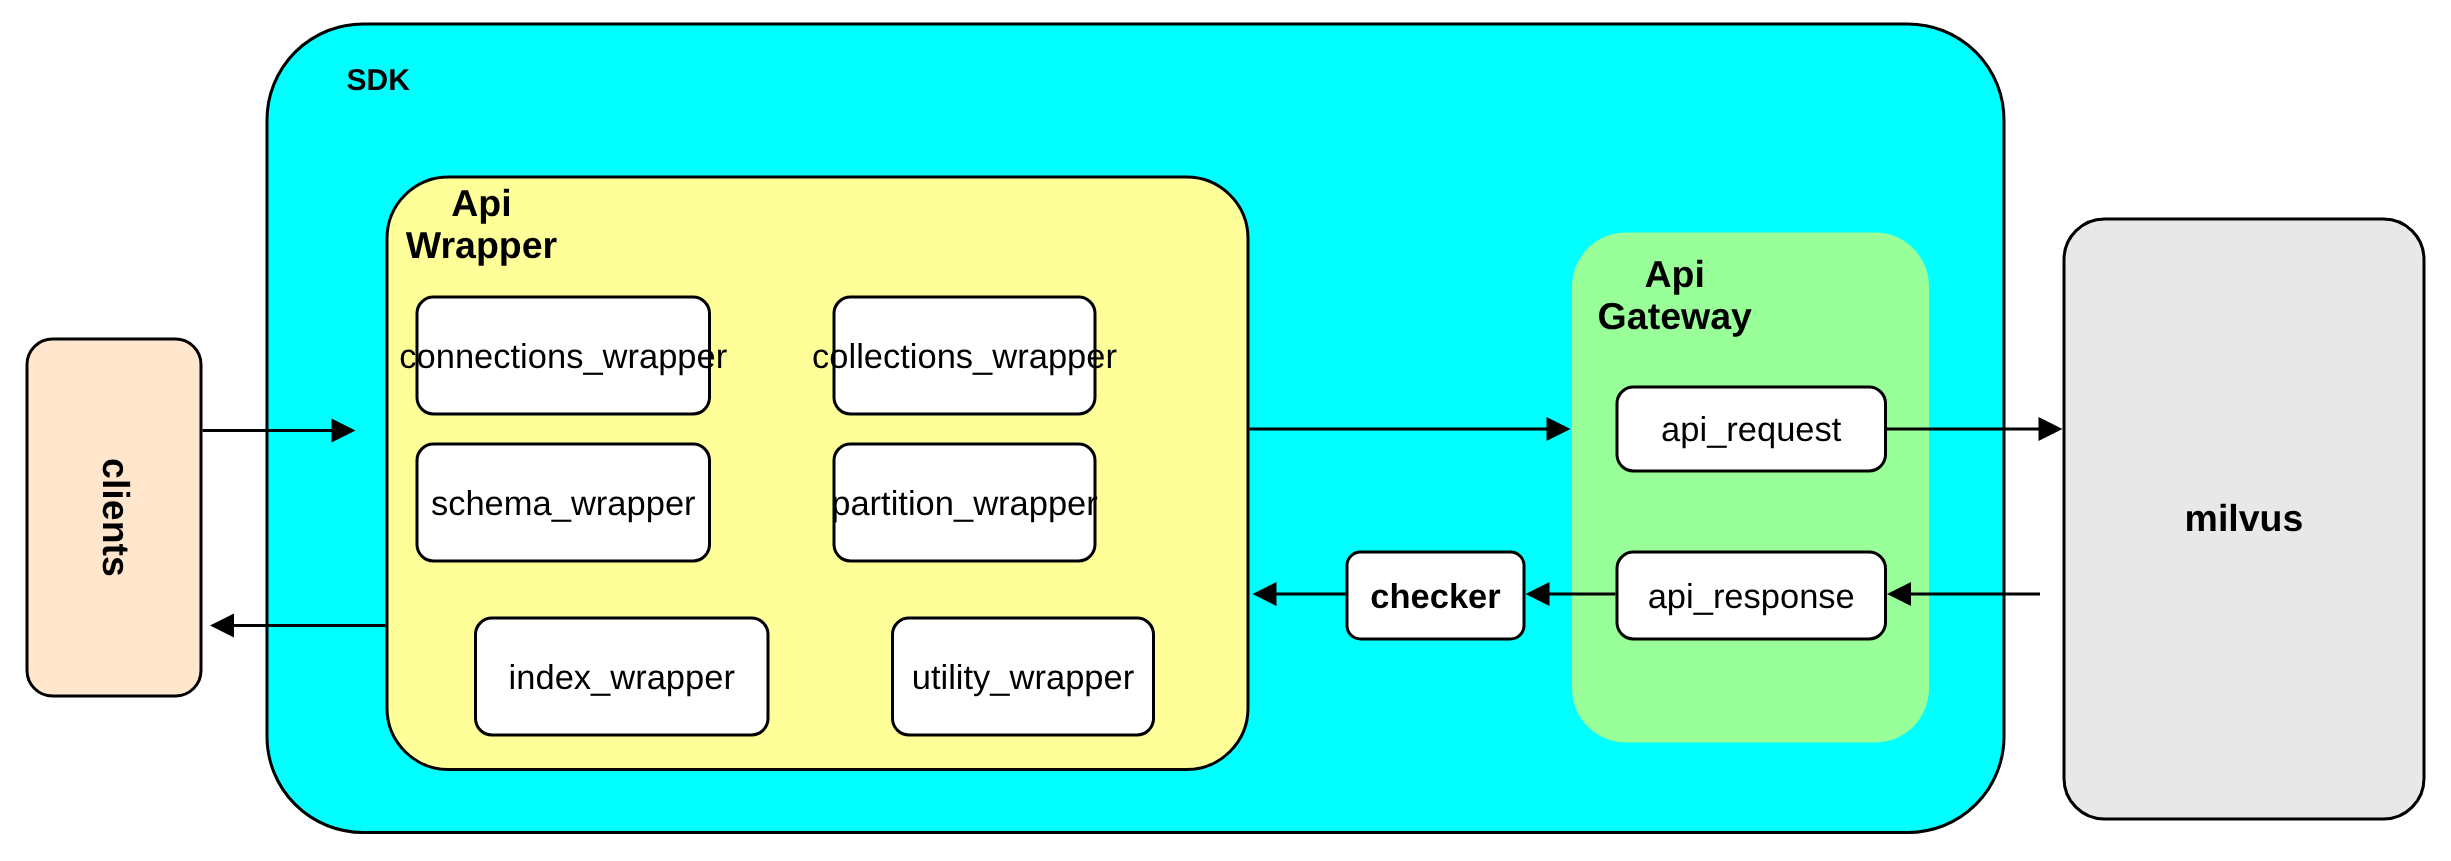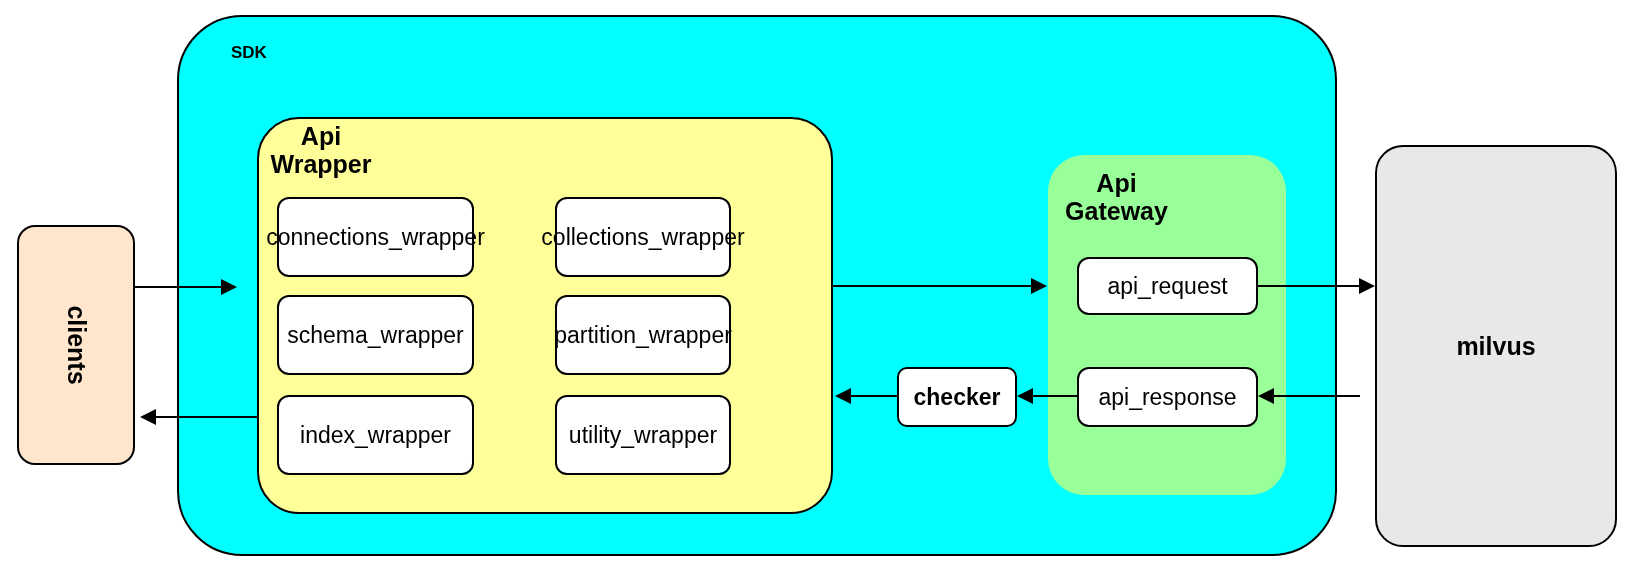--- a/index.html
+++ b/index.html
@@ -18,21 +18,21 @@
   .box { position: absolute; border: 2px solid var(--line, #000); }
 
   
   .sdk {
     left: 177px; top: 15px; width: 1160px; height: 541px;
     background: var(--sdk-fill, #00ffff);
     border-radius: 65px;
   }
   .sdk-label {
     position: absolute; left: 52px; top: 26px;
-    font-size: 17px; font-weight: bold;
+    font-size: 20px; font-weight: bold;
   }
 
   .clients {
     left: 17px; top: 225px; width: 118px; height: 240px;
     background: var(--clients-fill, #ffe6cc);
     border-radius: 18px;
   }
   .clients-label {
     position: absolute; left: 50%; top: 50%;
     transform: translate(-50%, -50%) rotate(90deg);
@@ -77,21 +77,21 @@
     border-radius: 12px;
     display: flex; align-items: center; justify-content: center;
     font-size: 23px;
     white-space: nowrap;
   }
   .wrap-node { width: 197px; height: 80px; }
   .col1 { left: 18px; }
   .col2 { left: 296px; width: 176px; }
   .row1 { top: 78px; }
   .row2 { top: 176px; }
-  .row3 { top: 276px; }
+  .row3 { top: 292px; margin-left: 39px; }
 
   .checker { left: 897px; top: 367px; width: 120px; height: 60px; border-radius: 10px; font-weight: bold; }
   .req  { left: 29px; top: 102px; width: 181px; height: 58px; }
   .resp { left: 29px; top: 212px; width: 181px; height: 60px; }
 
   
   .arrow { position: absolute; height: 16px; }
   .arrow .shaft {
     position: absolute; top: 7px; left: 0; right: 0; height: 2px;
     background: var(--line, #000);

